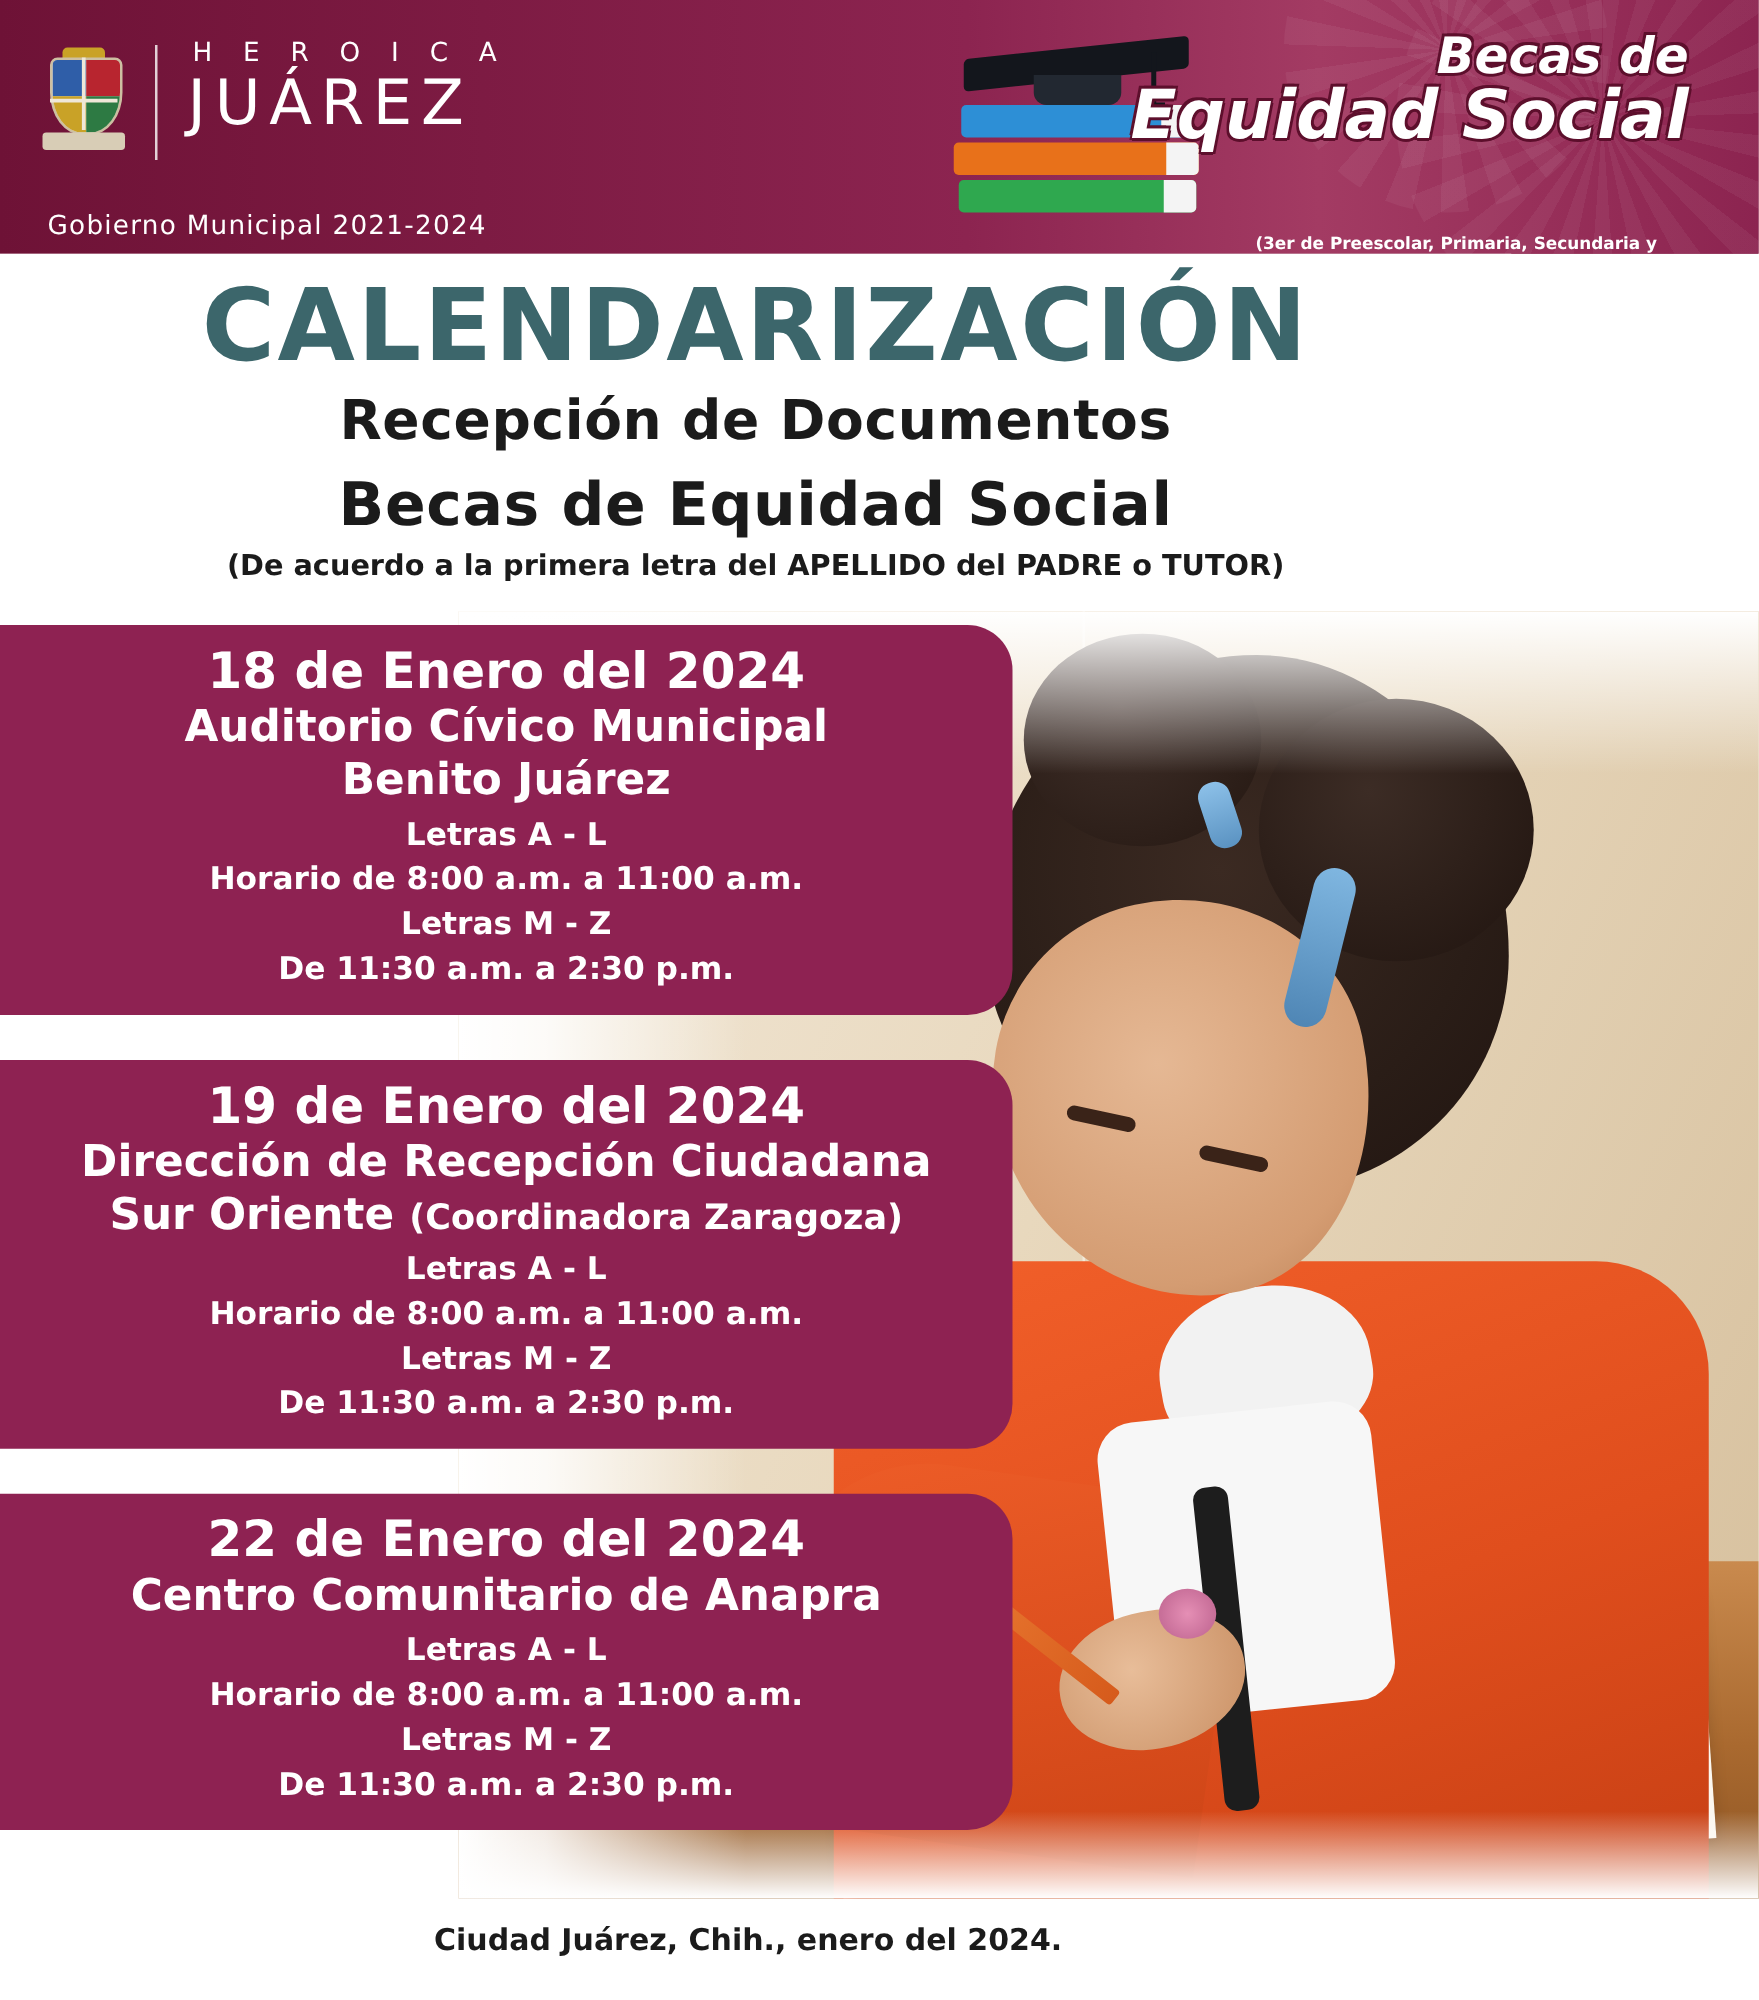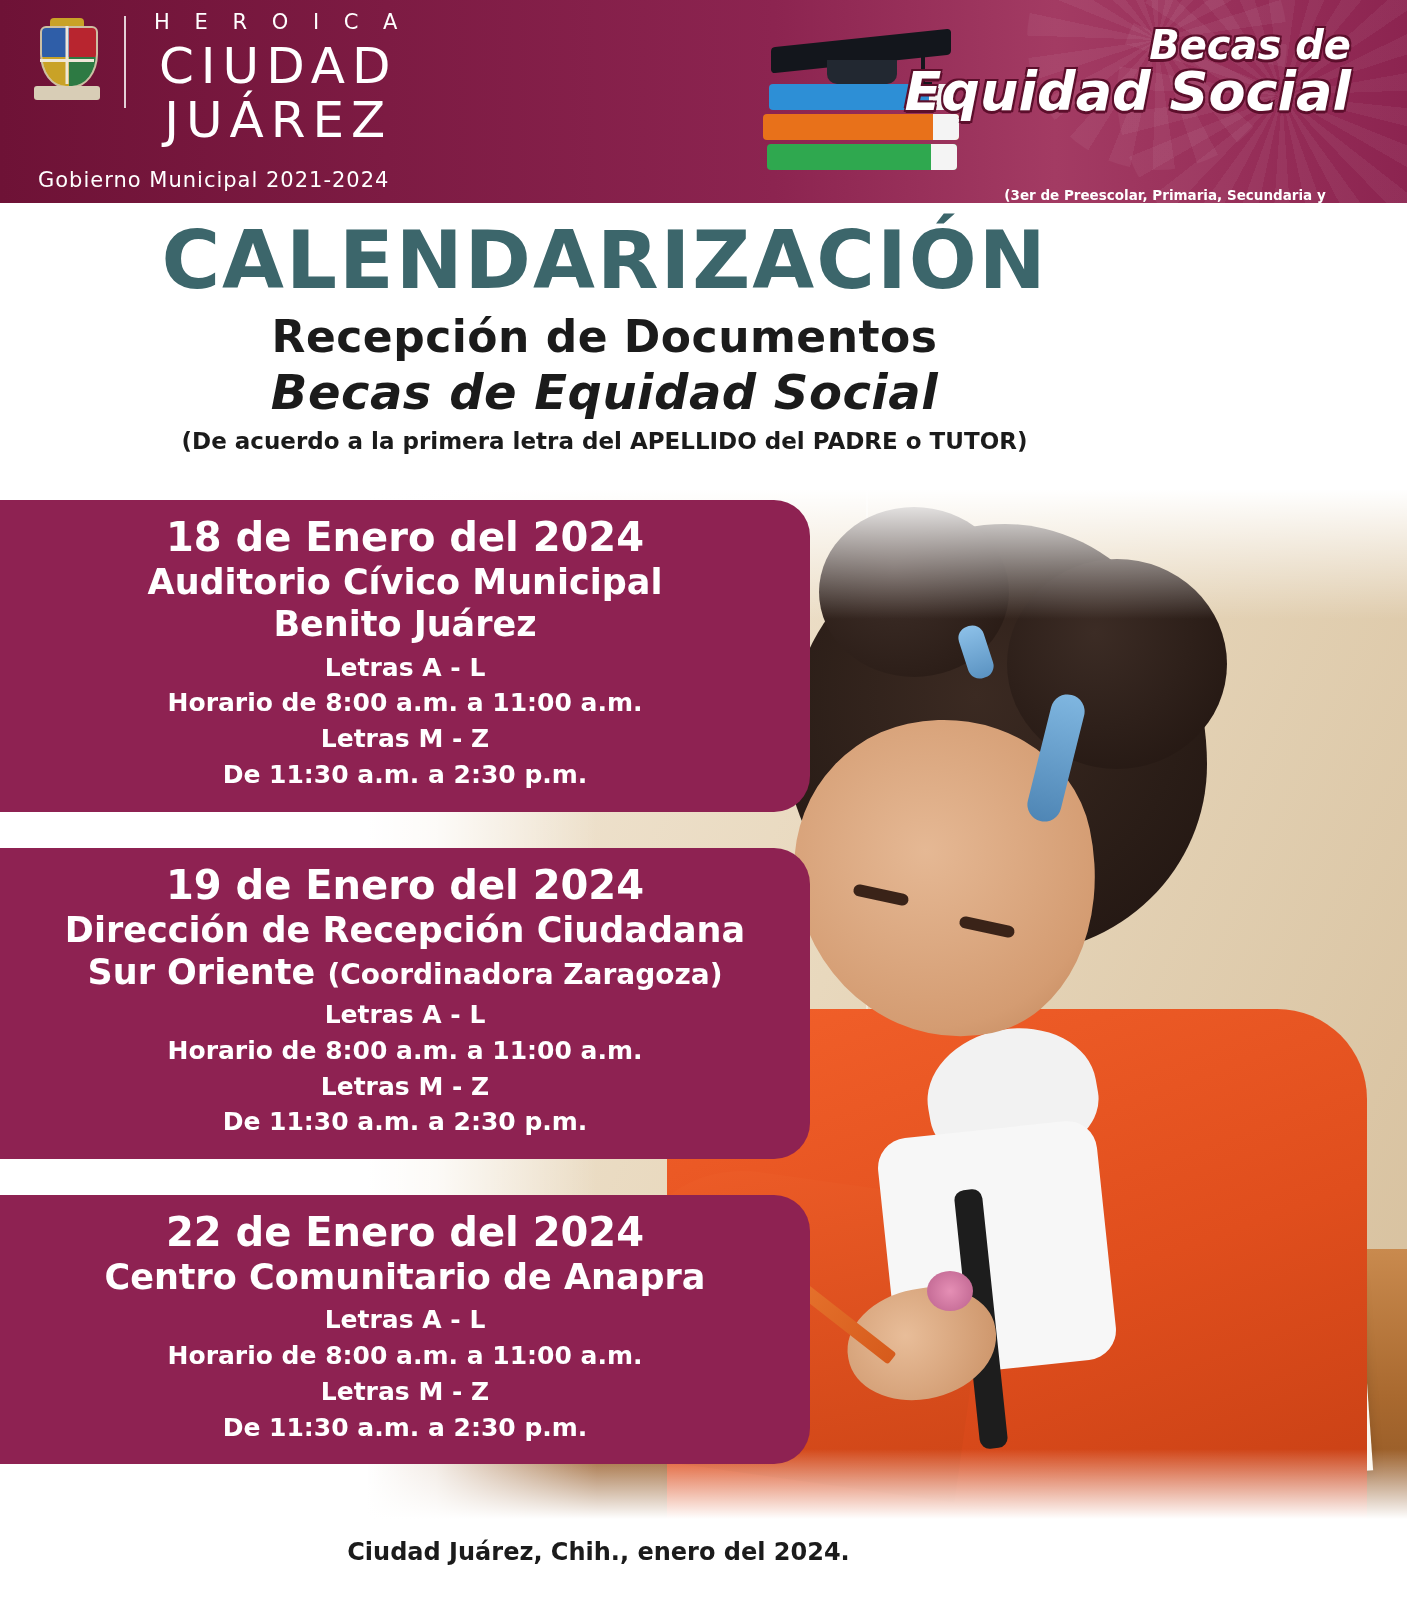--- a/index.html
+++ b/index.html
@@ -48,25 +48,24 @@
     height: 260px;
     border-radius: 50%;
     background:
       repeating-conic-gradient(from 12deg, rgba(255,255,255,0.05) 0deg 10deg, rgba(255,255,255,0) 10deg 20deg);
   }
 
   
   .logo-block {
     position: absolute;
     left: 34px;
-    top: 12px;
+    top: 32px;
     display: flex;
     align-items: flex-start;
     color: #ffffff;
-    text-align: center;
   }
   .shield {
     width: 66px;
     height: 82px;
     position: relative;
     margin-top: 6px;
   }
   .shield .sh-body {
     position: absolute;
     left: 6px; top: 8px;
@@ -262,26 +261,25 @@
     line-height: 1.05;
   }
   .sub1 {
     margin-top: 8px;
     font-size: 44px;
     font-weight: 800;
     color: #1b1b1b;
     letter-spacing: 0.5px;
   }
   .sub2 {
-    margin-top: 2px;
+    margin-top: 14px;
     font-size: 48px;
     font-weight: 800;
     color: #1b1b1b;
     letter-spacing: 0.5px;
-    font-style: italic;
   }
   .sub3 {
     margin-top: 8px;
     font-size: 23px;
     font-weight: 700;
     color: #1b1b1b;
   }
 
   
   .photo {
@@ -543,21 +541,20 @@
         <div class="q q3"></div>
         <div class="q q4"></div>
       </div>
       <div class="sh-cross"></div>
       <div class="sh-cross2"></div>
       <div class="sh-ribbon"></div>
     </div>
     <div class="logo-divider"></div>
     <div class="logo-text">
       <div class="lt-heroica">H E R O I C A</div>
-      <div class="lt-ciudad">CIUDAD</div>
       <div class="lt-juarez">JUÁREZ</div>
     </div>
   </div>
   <div class="lt-gob">Gobierno Municipal 2021-2024</div>
 
   <div class="becas-logo">
     <div class="grad-stack">
       <div class="cap">
         <div class="board"></div>
         <div class="base"></div>

